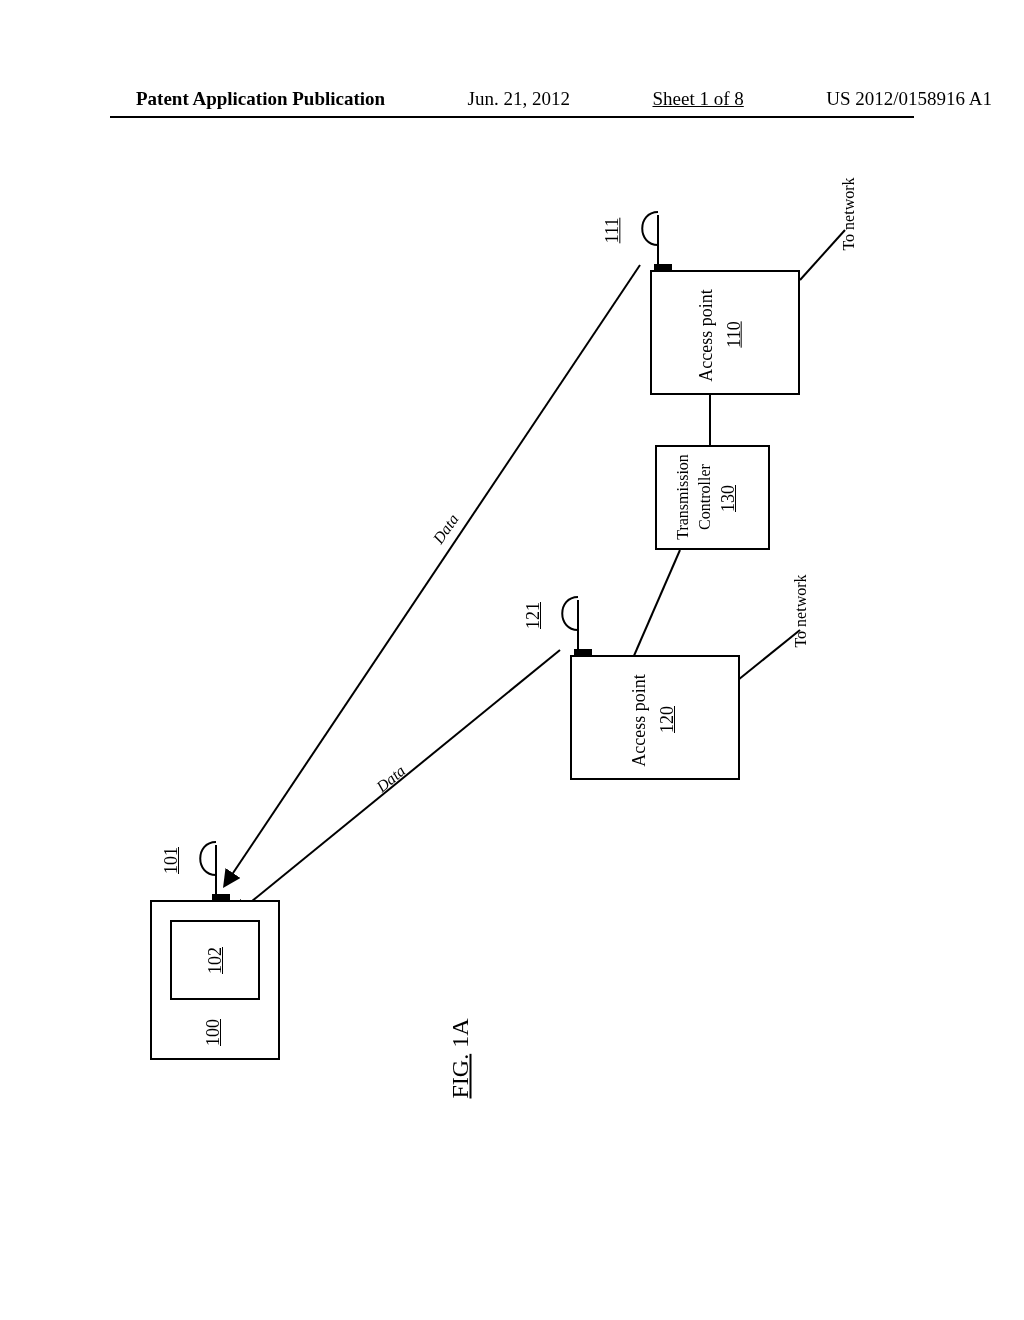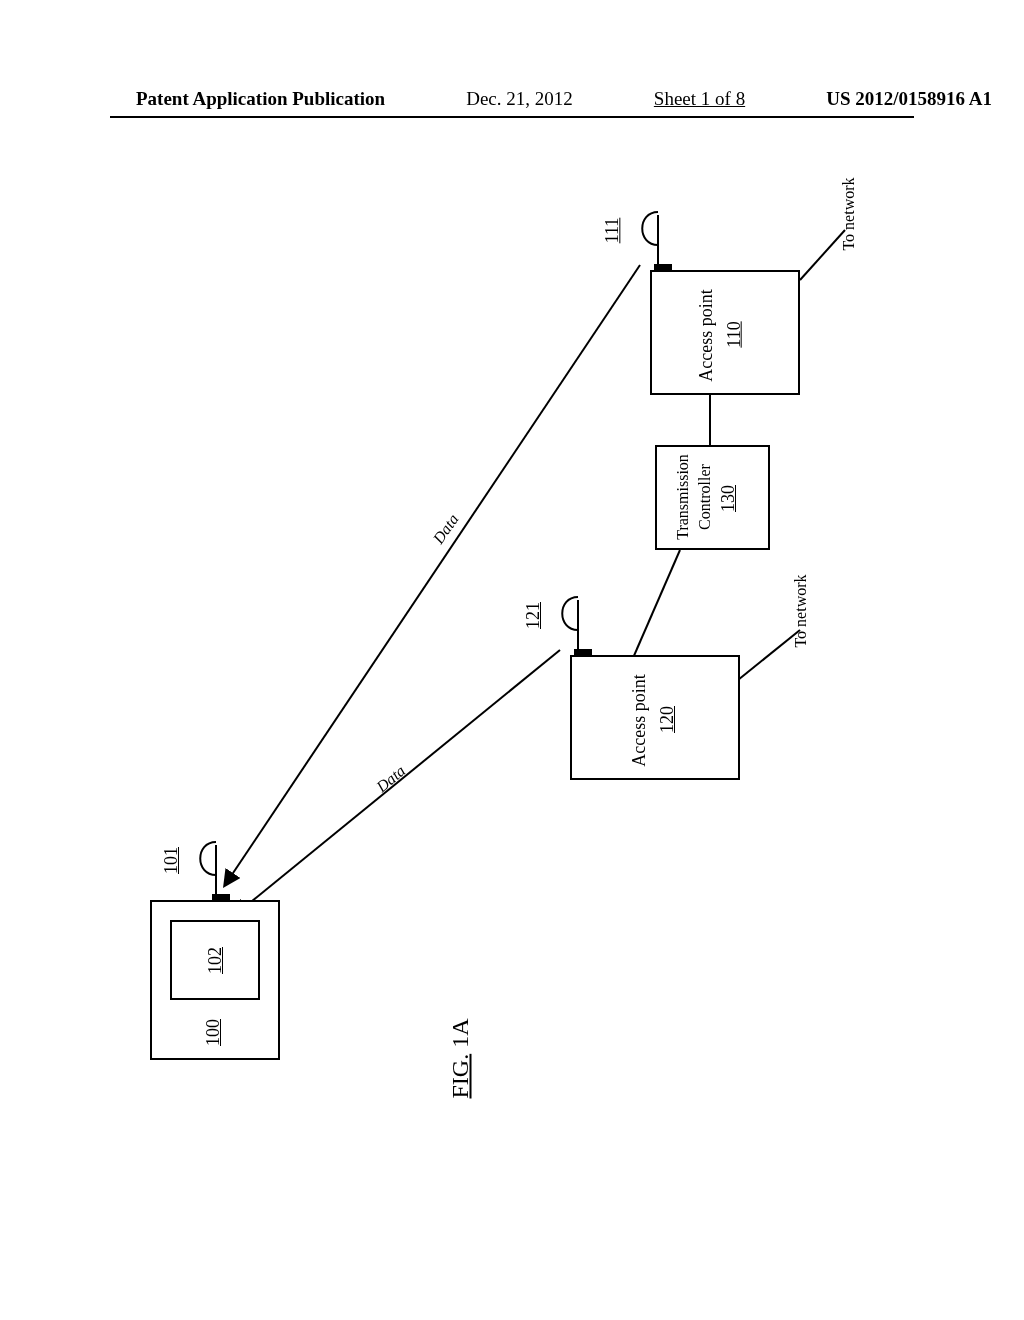--- a/index.html
+++ b/index.html
@@ -18,21 +18,21 @@
     left: 16px;
     width: 100%;
     padding: 0 48px 0 120px;
     display: flex;
     justify-content: space-between;
     font-size: 19px;
   }
   .header .pub { font-weight: bold; }
   .header .date { font-weight: normal; }
   .header .sheet { font-weight: normal; text-decoration: underline; }
-  .header .num { font-weight: bold; }
+  .header .num { font-weight: normal; }
   .hr {
     position: absolute;
     top: 116px;
     left: 110px;
     right: 110px;
     border-top: 2px solid #000;
   }
   .figure-area {
     position: absolute;
     top: 150px;
@@ -64,21 +64,21 @@
     position: absolute;
     font-size: 24px;
   }
   .fig-label .fig { text-decoration: underline; }
 </style>
 </head>
 <body>
 
 <div class="header">
   <span class="pub">Patent Application Publication</span>
-  <span class="date">Dec. 21, 2012</span>
+  <span class="date">Jun. 21, 2012</span>
   <span class="sheet">Sheet 1 of 8</span>
   <span class="num">US 2012/0158916 A1</span>
 </div>
 <div class="hr"></div>
 
 <div class="figure-area">
 
   <svg width="790" height="1040">
     <defs>
       <marker id="arr" viewBox="0 0 10 10" refX="8" refY="5" markerWidth="9" markerHeight="9" orient="auto-start-reverse">

